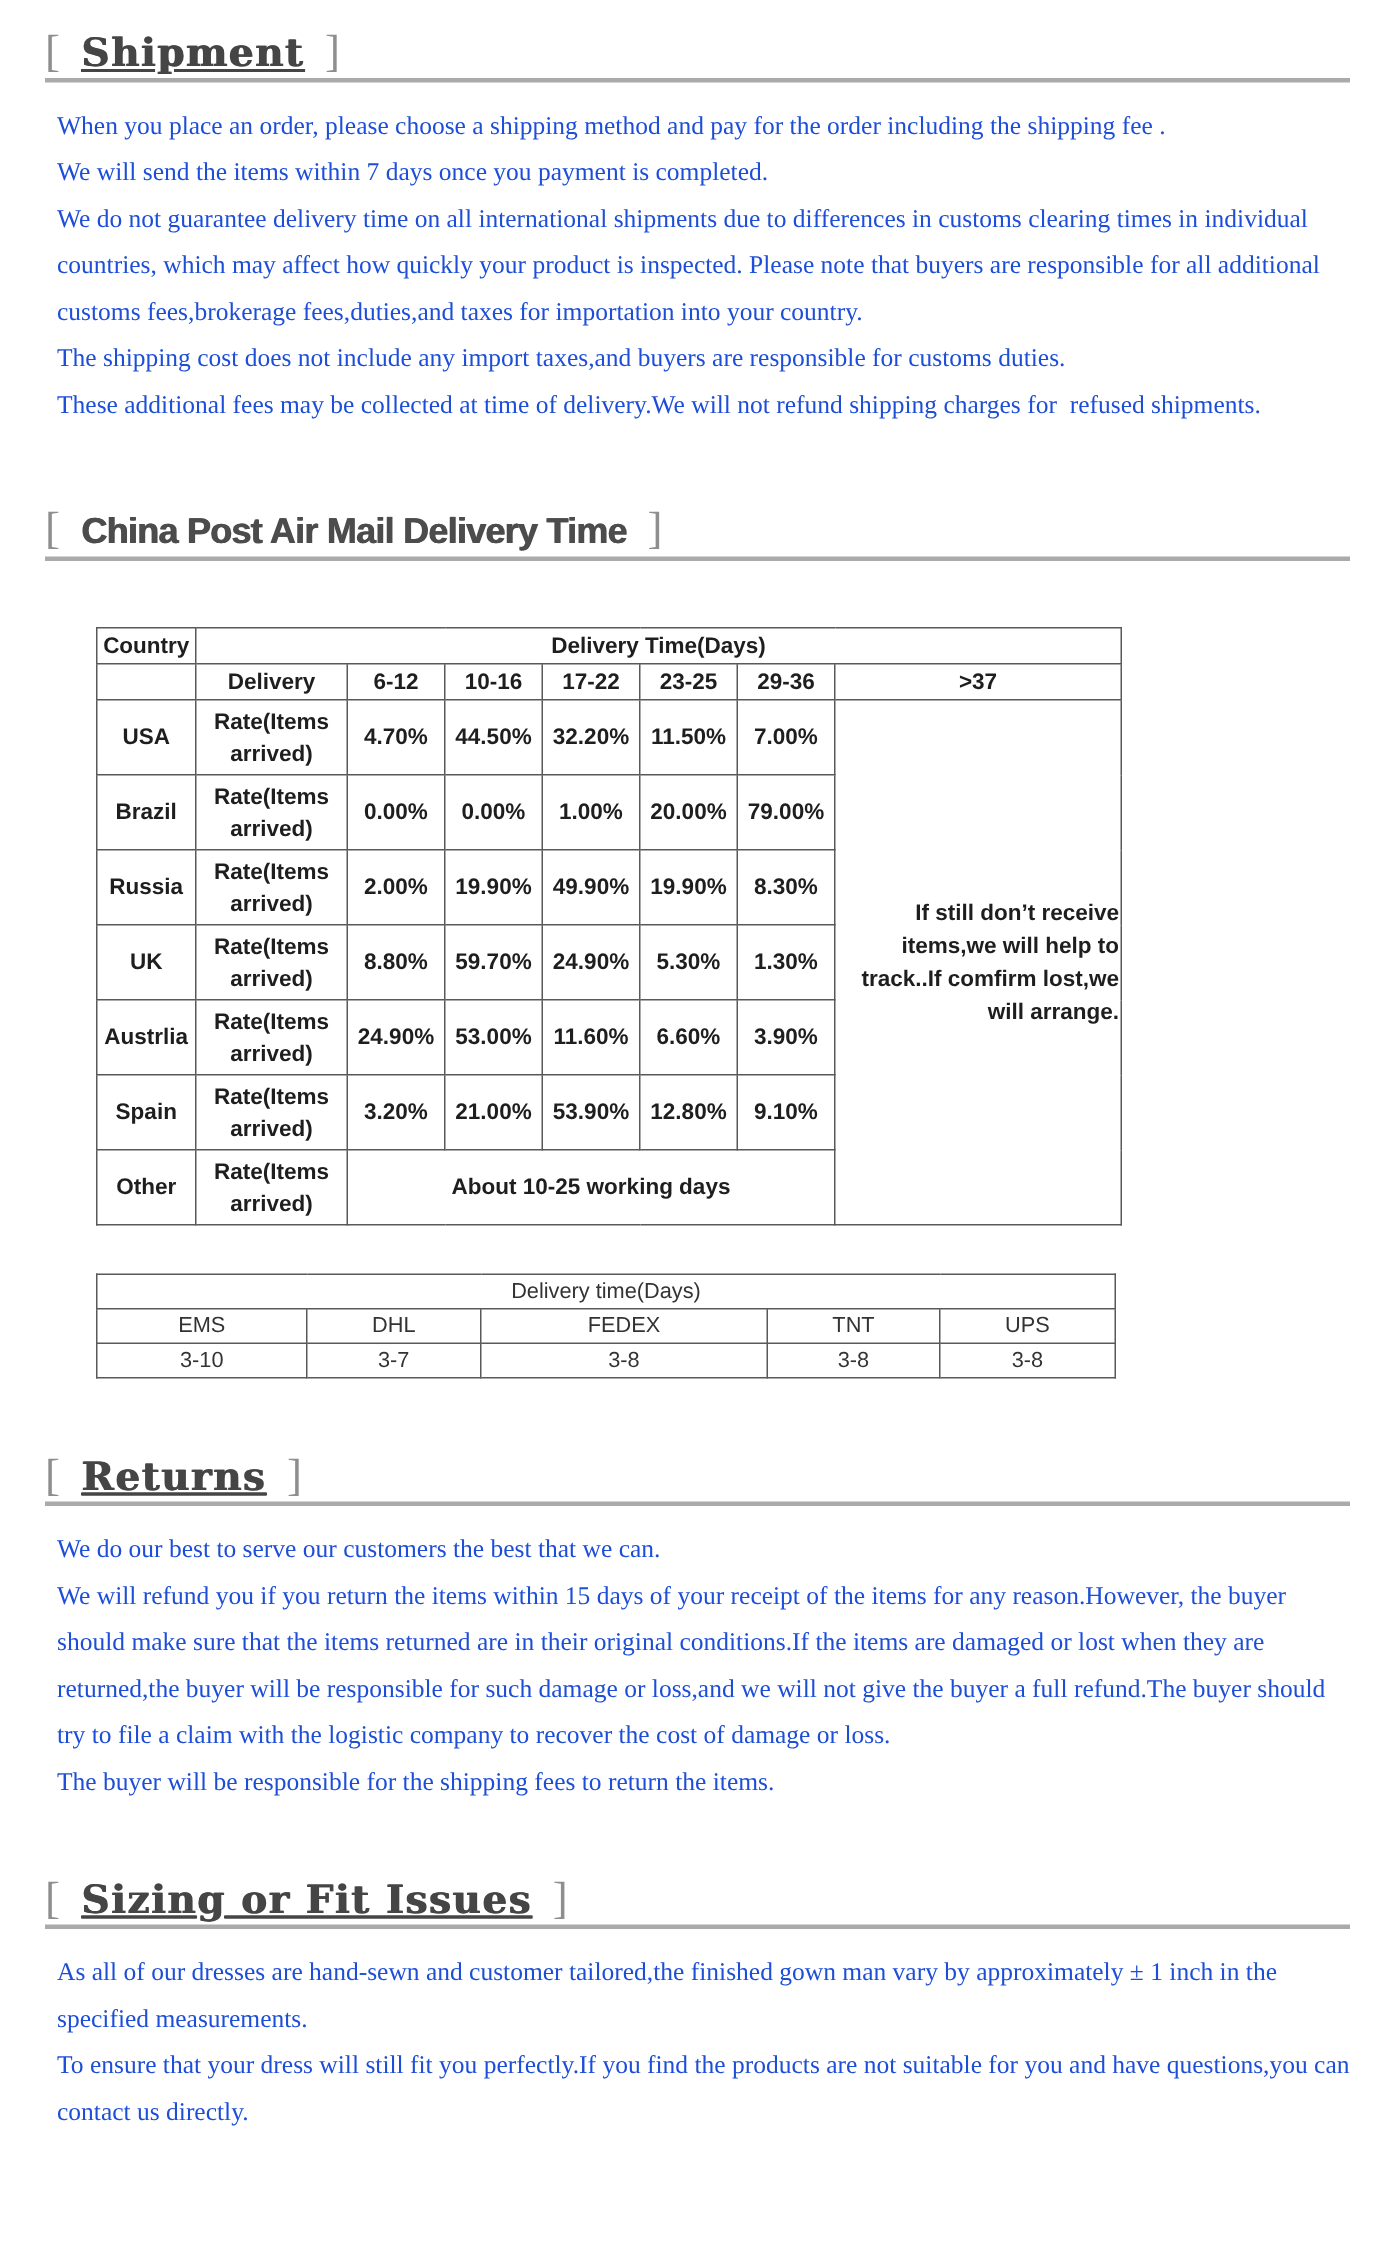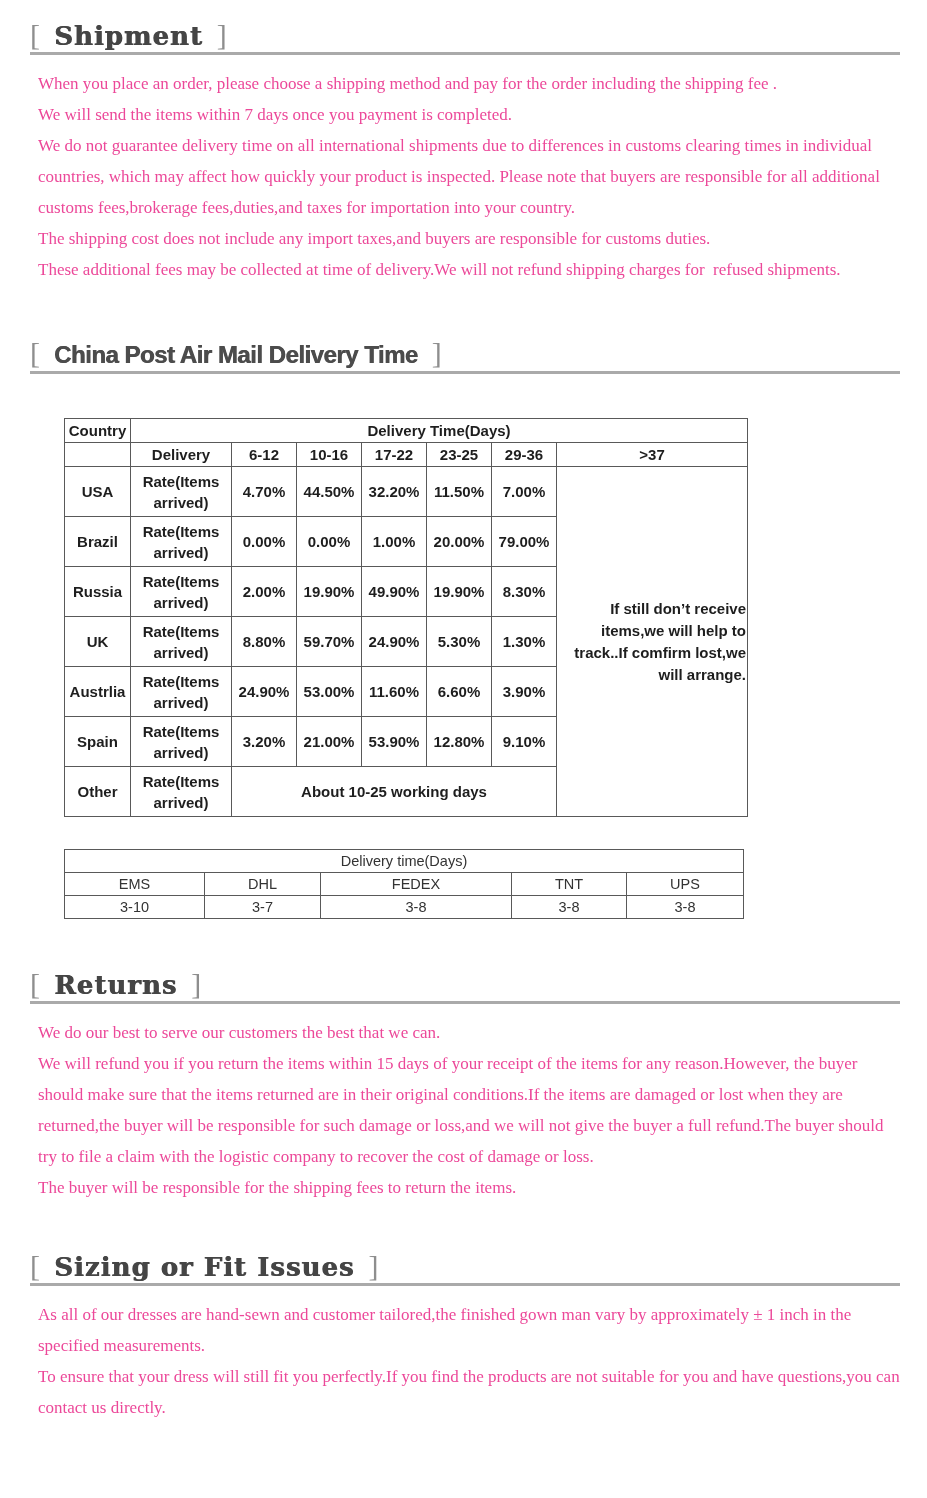--- a/index.html
+++ b/index.html
@@ -21,34 +21,35 @@
     font-family: "Liberation Serif", serif;
     font-size: 30px; line-height: 26px;
     color: #8e8e8e; font-weight: 400;
   }
   .title { margin: 0; line-height: 28px; }
   .title-fancy {
     font-family: "DejaVu Serif", serif;
     font-weight: bold; font-size: 26px; color: #454545;
     letter-spacing: 1px;
     text-shadow: 0.7px 0 0 currentColor;
+    text-decoration: underline;
   }
   .title-cond {
     font-family: "Liberation Sans", sans-serif;
     font-weight: bold; font-size: 24px; color: #4c4c4c;
     letter-spacing: -0.5px;
     text-shadow: 0.6px 0 0 currentColor;
     margin-top: 12px;
   }
 
   
   .section-body { margin: 13px 0 0 8px; }
   .section-body p {
     margin: 0;
-    font-size: 17px; line-height: 31px; color: #ec4899;
+    font-size: 17px; line-height: 31px; color: #1d4ed8;
     white-space: pre-wrap;
   }
 
   
   table { border-collapse: collapse; table-layout: fixed; }
   td { border: 1px solid #595959; overflow: hidden; }
 
   .big-table {
     margin: 44px 0 0 34px;
     width: 683px;

